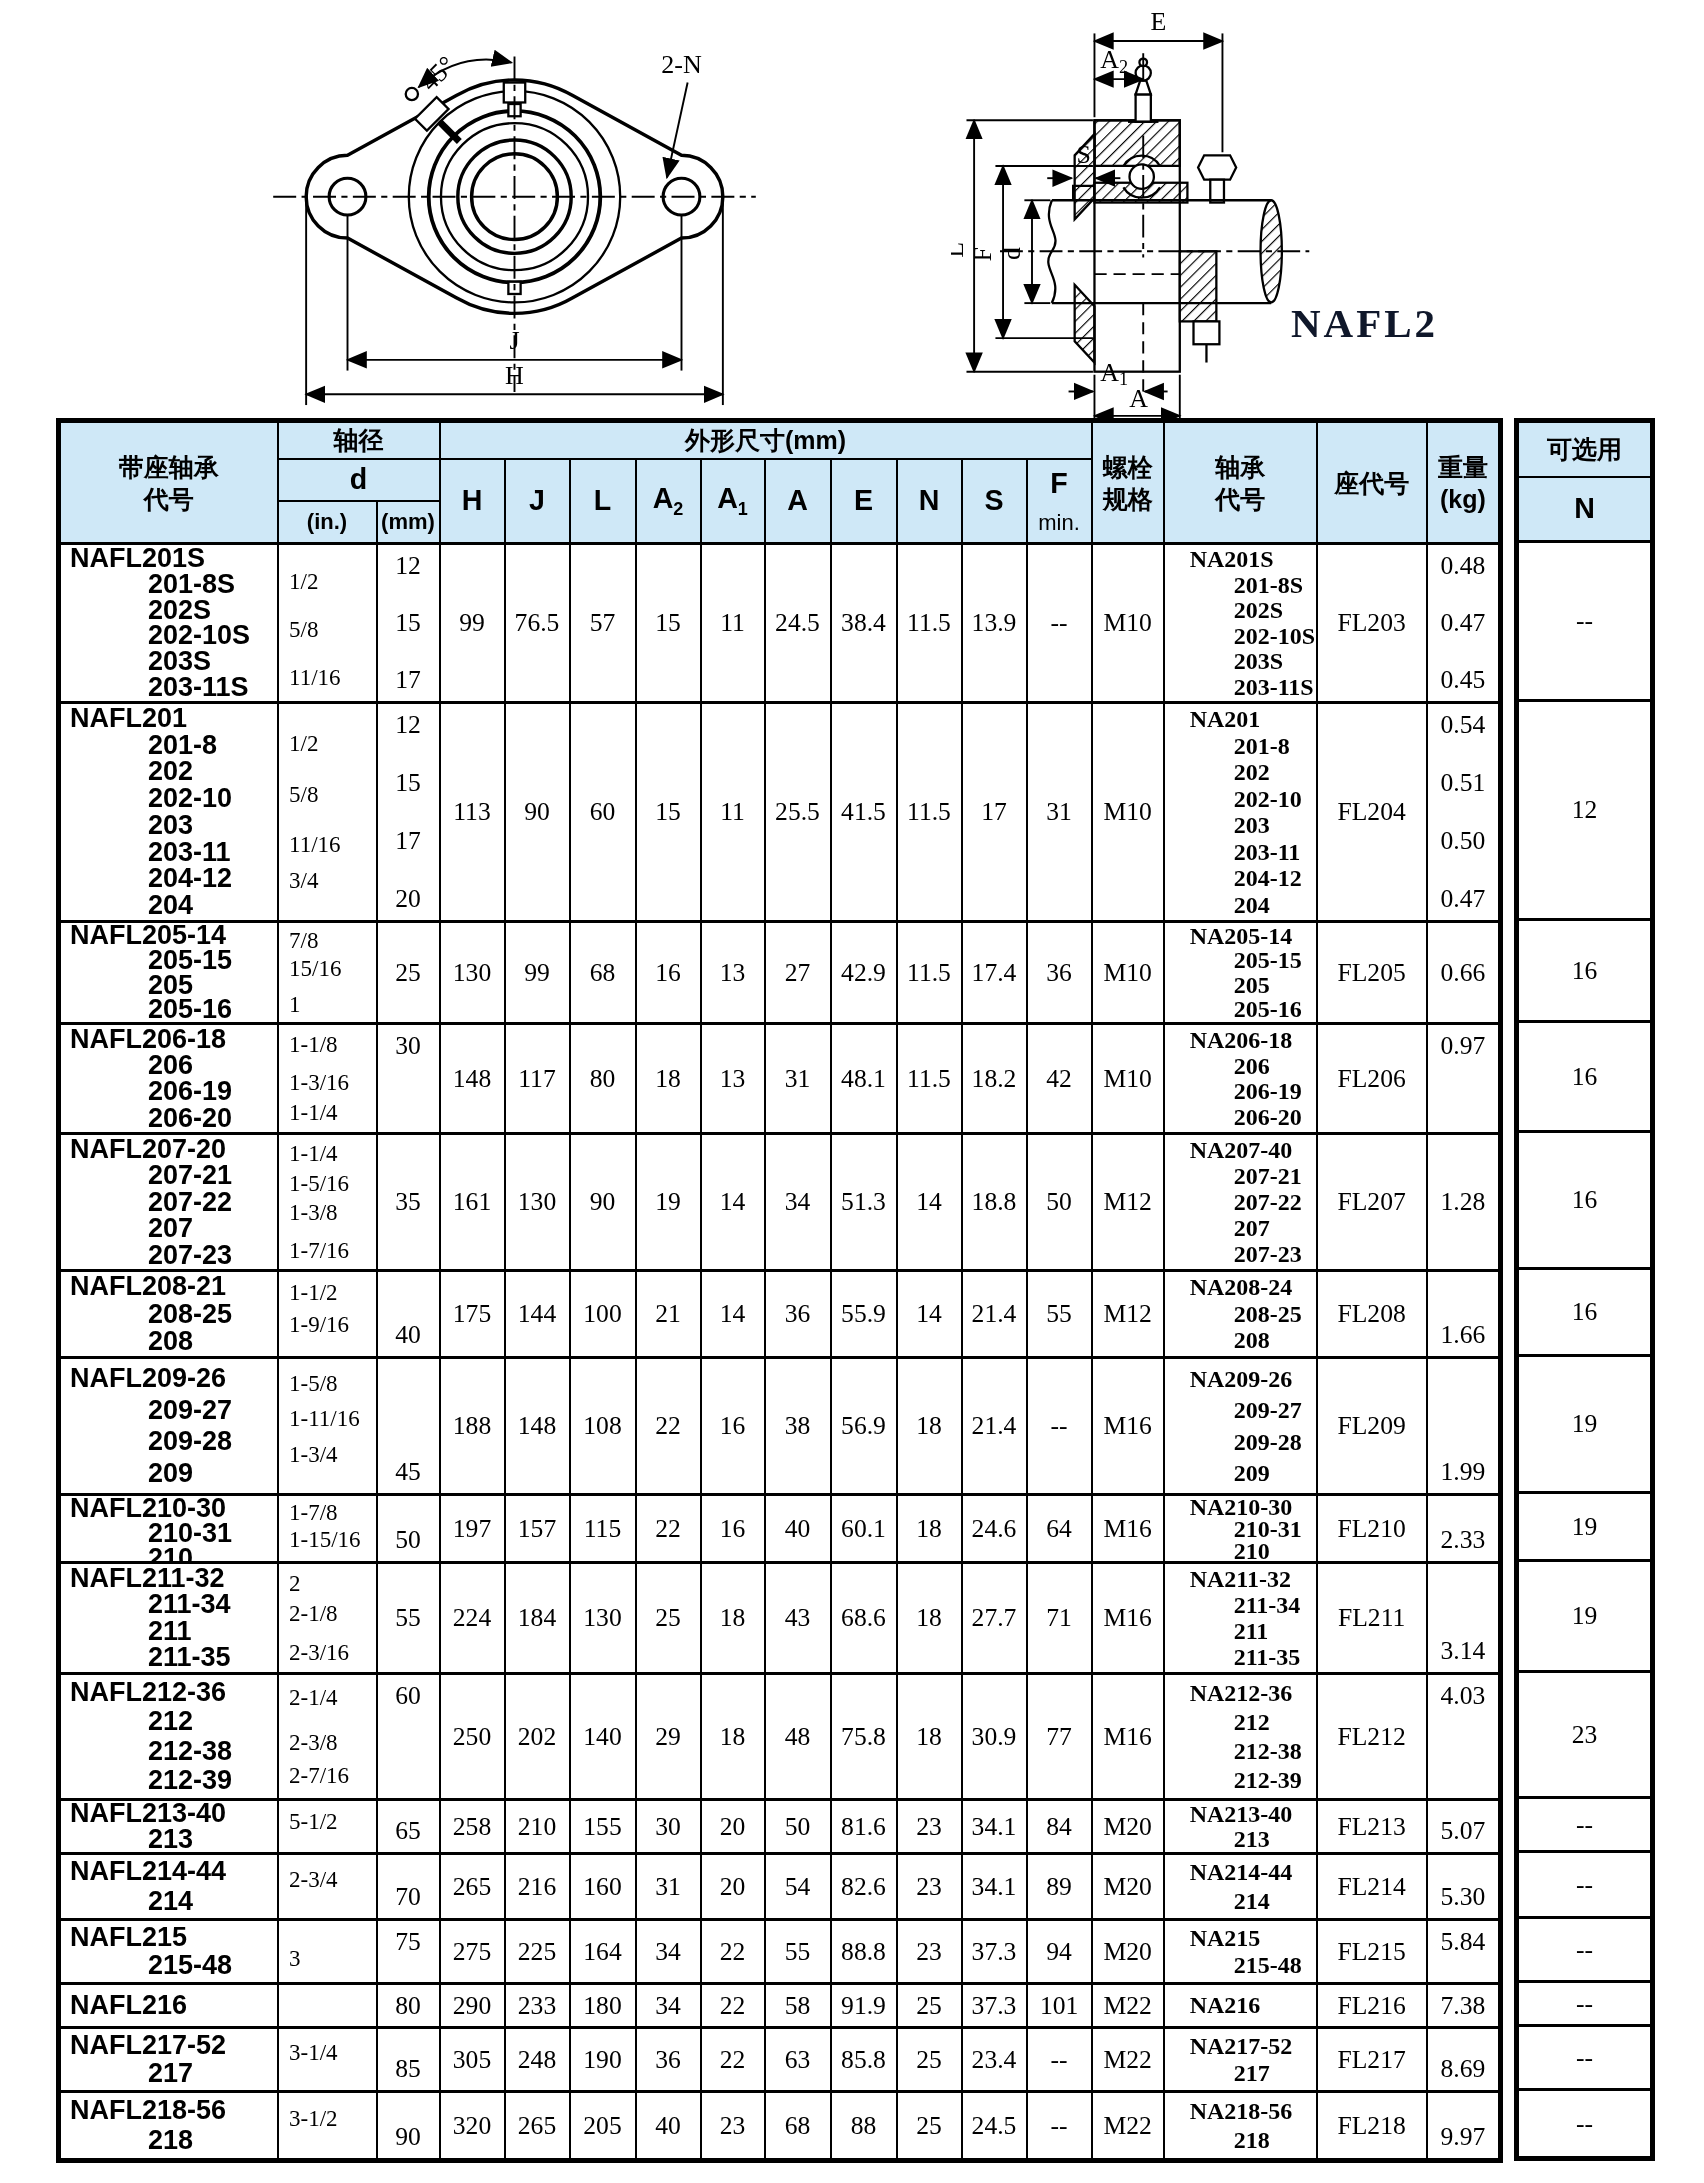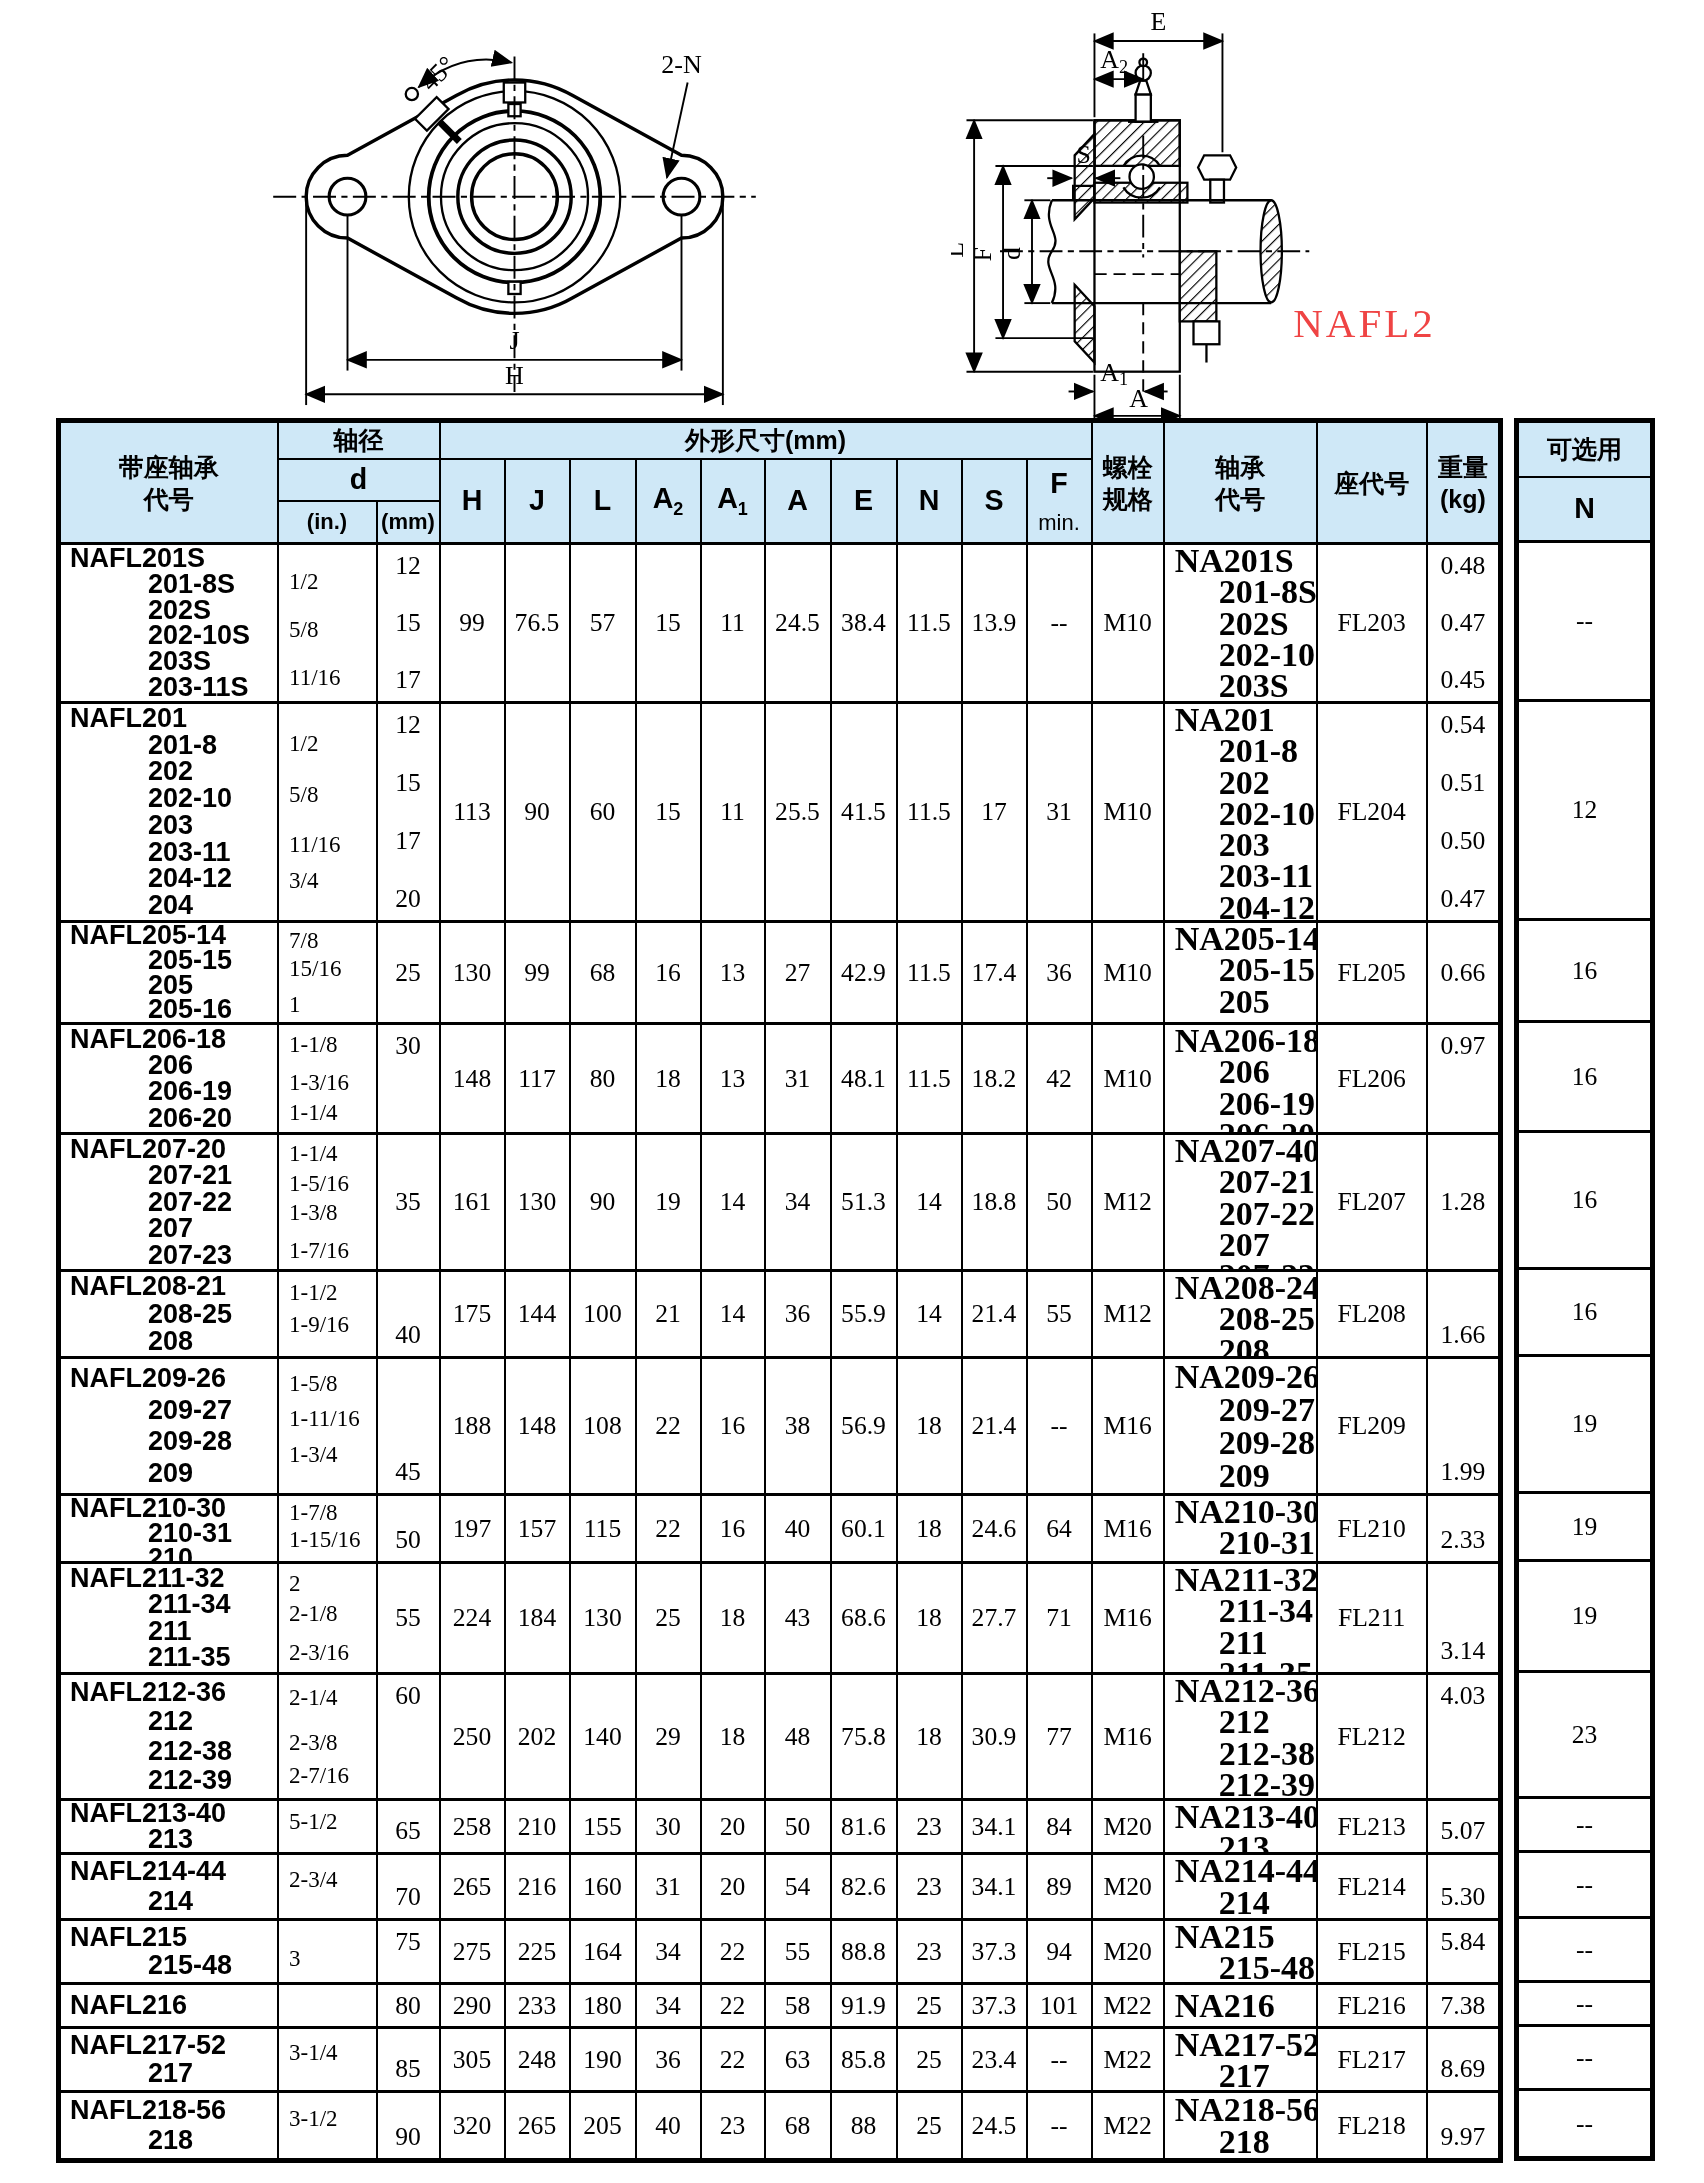--- a/index.html
+++ b/index.html
@@ -20,32 +20,32 @@
   .h-min{font-size:22px;font-weight:normal;line-height:1;margin-top:12px;}
   .h-small{font-size:22px;font-weight:bold;}
   td.num{font-family:"Liberation Serif",serif;font-size:25.6px;text-align:center;vertical-align:middle;}
   .c-code,.c-in,.c-mm,.c-bear,.c-wt{position:relative;}
   .fill{position:absolute;left:0;top:0;right:0;bottom:0;}
   .lines{display:flex;flex-direction:column;justify-content:space-evenly;}
   .ln{line-height:0.92;white-space:nowrap;}
   .codes{font-weight:bold;font-size:27px;padding-left:9px;font-family:"Liberation Sans",sans-serif;}
   .codes .ln.ind1{padding-left:78px;}
   .ins{font-family:"Liberation Serif",serif;font-size:23px;padding-left:10.5px;}
-  .bears{font-family:"Liberation Serif",serif;font-weight:600;font-size:34px;padding-left:10px;}
+  .bears{font-family:"Liberation Serif",serif;font-weight:600;font-size:24px;padding-left:25px;}
   .bears .ln.ind2{padding-left:44px;}
   .vbox{display:flex;flex-direction:column;align-items:center;
         font-family:"Liberation Serif",serif;font-size:25.6px;}
   .al-spread{justify-content:space-between;padding:9px 0;}
   .al-center{justify-content:center;}
   .al-top{justify-content:flex-start;padding-top:9px;}
   .al-bottom{justify-content:flex-end;padding-bottom:9px;}
   
   .drw{position:absolute;}
   .series{position:absolute;left:1214px;top:299px;width:301px;text-align:center;
-          color:#ef4444;font-weight:normal;}
+          color:#0f172a;font-weight:bold;}
   .series .s1{font-family:"Liberation Serif",serif;font-size:41px;letter-spacing:3px;}
   .series .s2{font-size:41px;letter-spacing:7.5px;margin-top:1.5px;}
   svg text{font-family:"Liberation Serif",serif;font-size:34px;fill:#000;}
 </style>
 </head>
 <body>
 
 <div class="page">
 
   <svg class="drw" style="left:259px;top:9px;width:511px;height:406px" viewBox="0 0 660 530">

